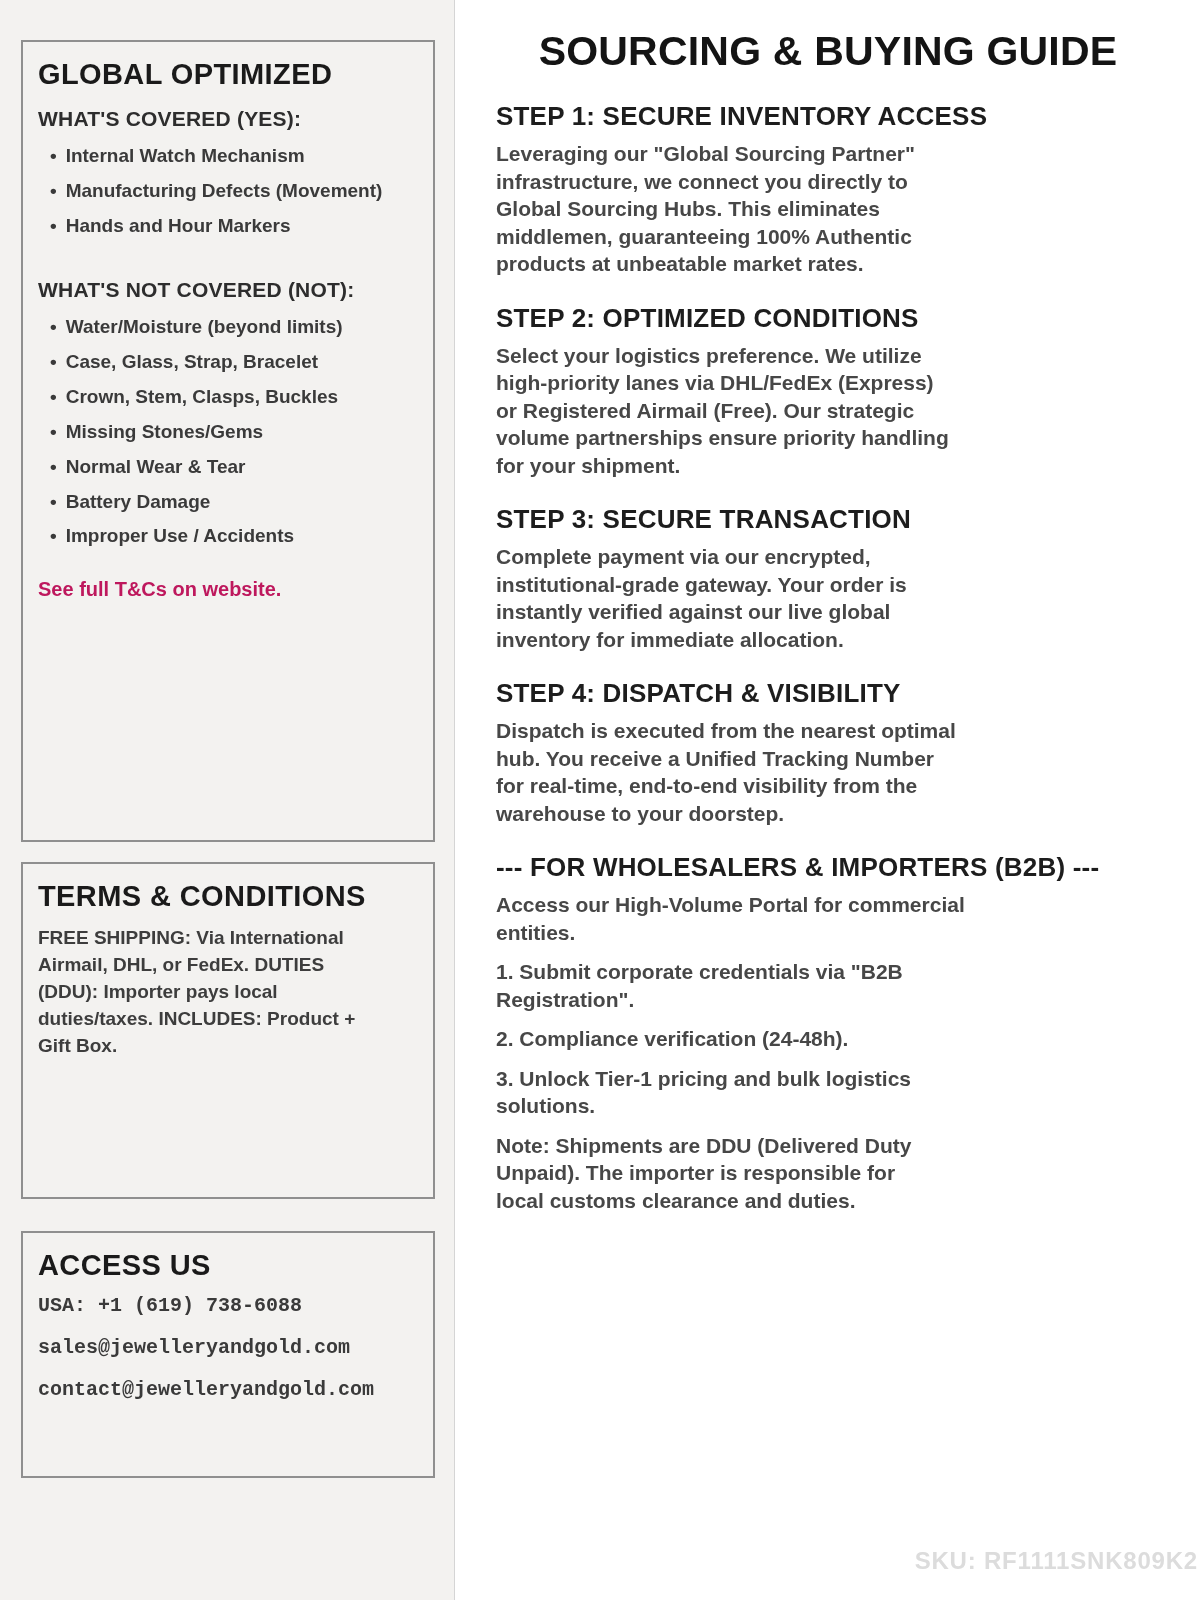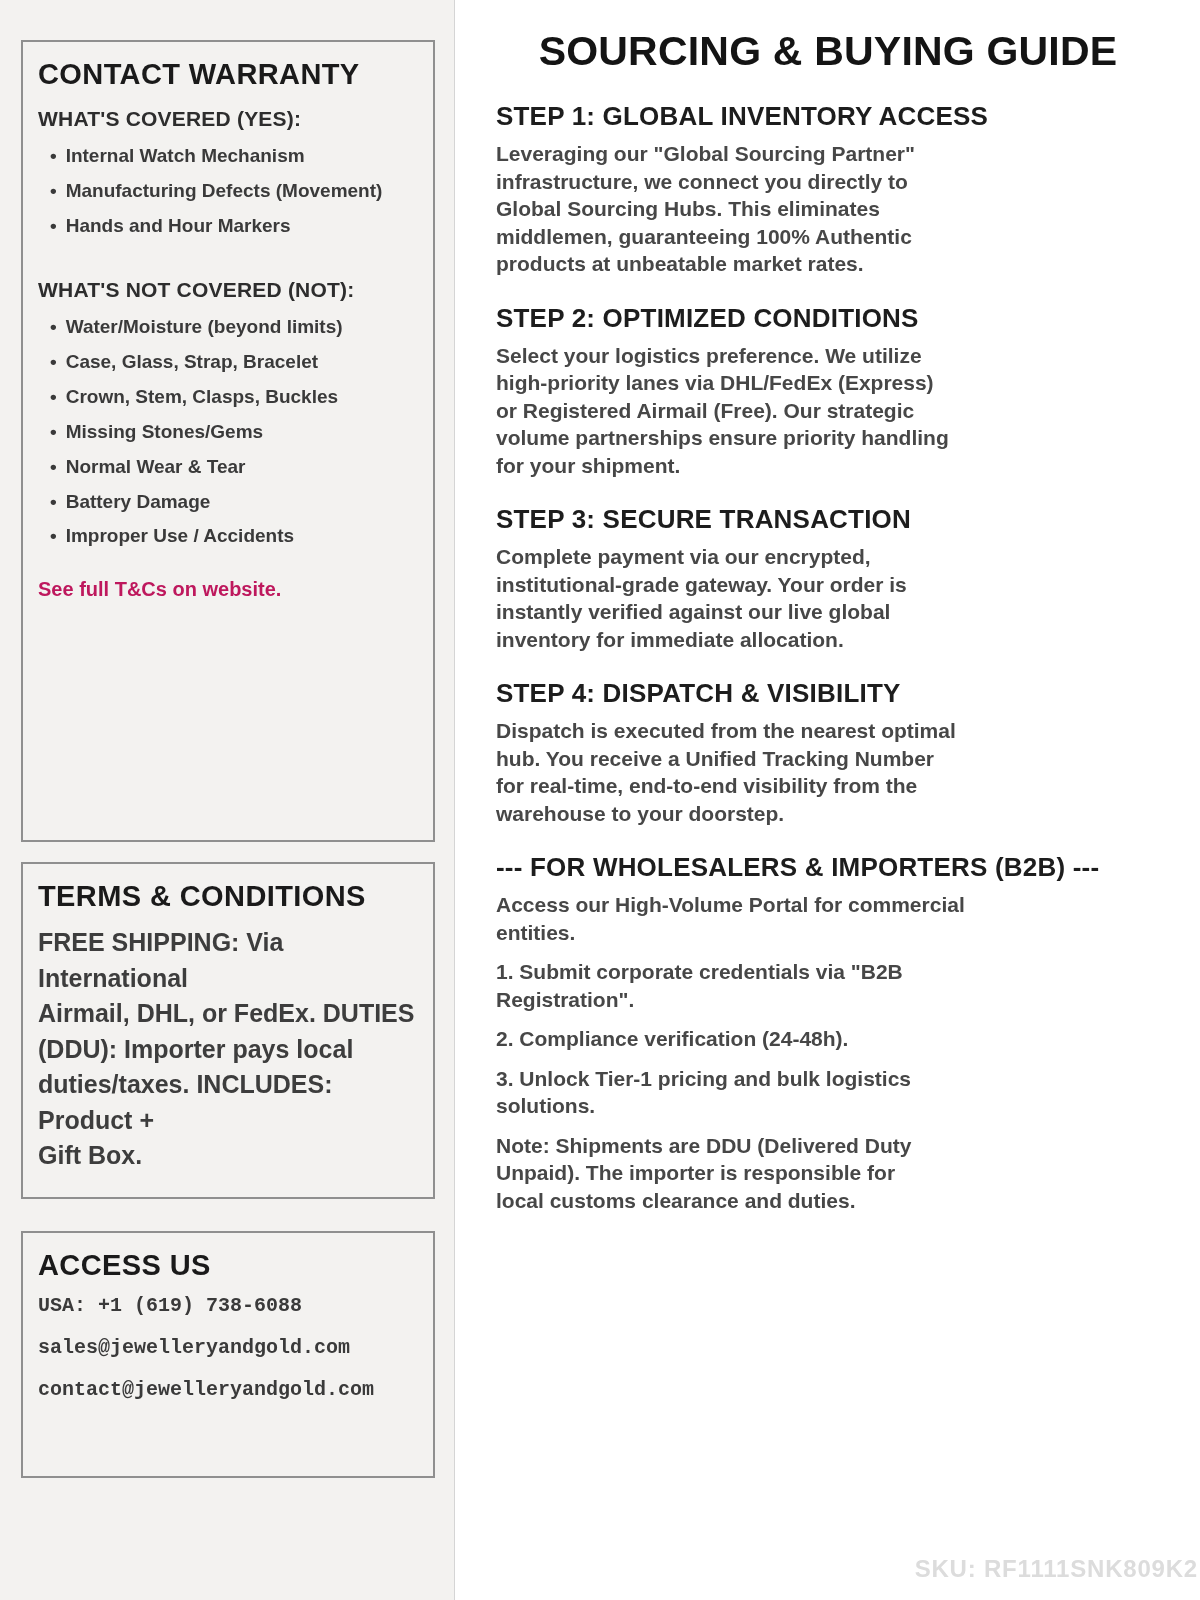--- a/index.html
+++ b/index.html
@@ -47,21 +47,21 @@
     margin: 15px 0; line-height: 1.05;
   }
   .blist li::before { content: "•"; margin-right: 9px; }
   .gap-top { margin-top: 42px !important; }
   .footnote {
     margin: 32px 0 0 0;
     font-size: 20px; font-weight: 700; color: #be185d;
   }
   .terms-body {
     margin: 10px 0 0 0;
-    font-size: 25px; font-weight: 700; color: #3d3d3d;
+    font-size: 19px; font-weight: 700; color: #3d3d3d;
     line-height: 1.42; white-space: pre-line;
   }
   .contact-line {
     margin: 2px 0 19px 0;
     font-size: 20px; font-weight: 700; color: #3a3a3a; font-family: Liberation Mono, monospace;
   }
   .contact-line.first { margin-top: 4px; }
 
   
   .main {
@@ -81,34 +81,34 @@
     font-size: 26px; font-weight: 800; color: #1d1d1d;
     letter-spacing: 0.2px;
   }
   .section p {
     margin: 0 0 12px 0;
     font-size: 21px; font-weight: 700; color: #474747;
     line-height: 1.31;
     white-space: pre-line;
   }
   .sku {
-    position: absolute; right: 2px; bottom: 17px;
+    position: absolute; right: 2px; bottom: 25px;
     font-size: 24px; font-weight: 700;
     color: #dcdcdc; letter-spacing: 0.8px;
   }
 </style>
 </head>
 <body>
 
 <div class="page">
 
   <aside class="sidebar">
 
     <section class="box box-warranty">
-      <h2>CONTACT WARRANTY</h2>
+      <h2>GLOBAL OPTIMIZED</h2>
       <h3>WHAT'S COVERED (YES):</h3>
       <ul class="blist">
 
       <li>Internal Watch Mechanism</li>
           <li>Manufacturing Defects (Movement)</li>
           <li>Hands and Hour Markers</li>
         </ul>
       <h3 class="gap-top">WHAT'S NOT COVERED (NOT):</h3>
       <ul class="blist">
 
@@ -140,21 +140,21 @@
     </section>
 
   </aside>
 
   <main class="main">
     <h1>SOURCING &amp; BUYING GUIDE</h1>
 
     <div class="sections">
 
         <section class="section">
-          <h3>STEP 1: GLOBAL INVENTORY ACCESS</h3>
+          <h3>STEP 1: SECURE INVENTORY ACCESS</h3>
           <p>Leveraging our "Global Sourcing Partner"
 infrastructure, we connect you directly to
 Global Sourcing Hubs. This eliminates
 middlemen, guaranteeing 100% Authentic
 products at unbeatable market rates.</p>
         </section>
 
         <section class="section">
           <h3>STEP 2: OPTIMIZED CONDITIONS</h3>
           <p>Select your logistics preference. We utilize

